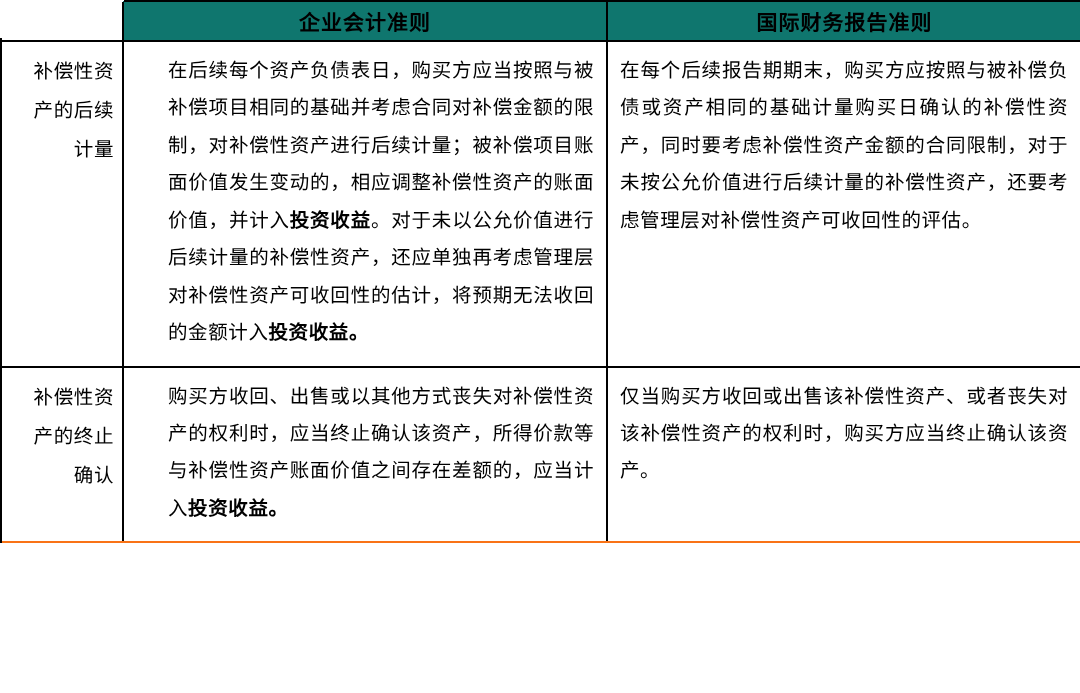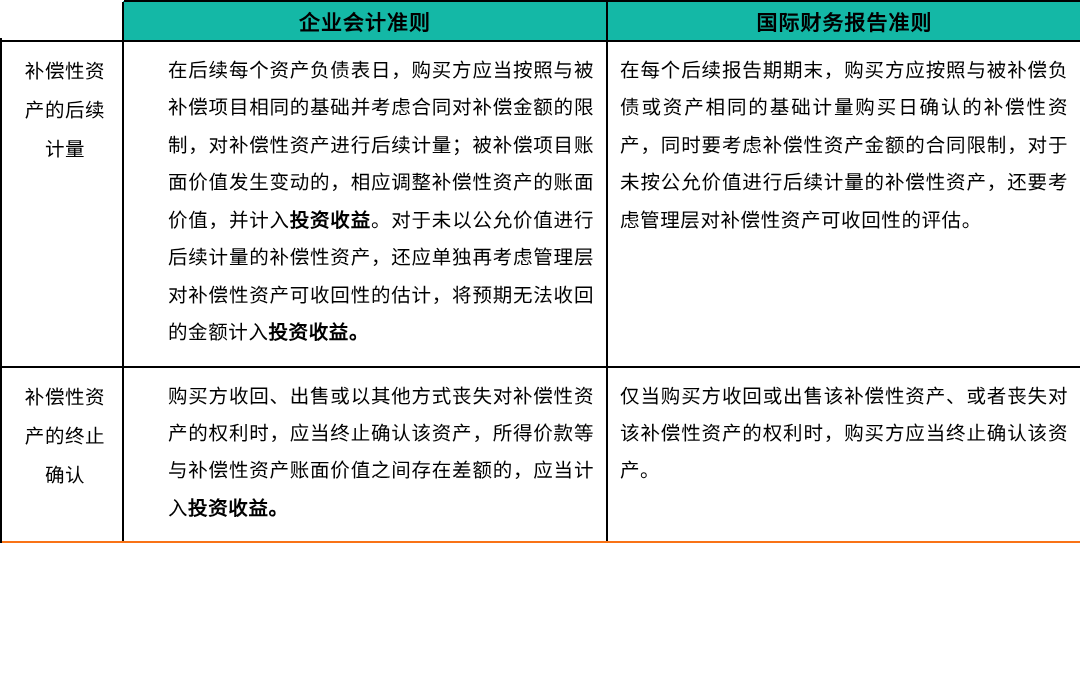--- a/index.html
+++ b/index.html
@@ -18,21 +18,21 @@
     border-collapse: collapse;
     table-layout: fixed;
     width: 1080px;
   }
   .doc-table col.c-label { width: 122px; }
   .doc-table col.c-cas   { width: 484px; }
   .doc-table col.c-ifrs  { width: 474px; }
 
   
   tr.header-row td {
-    background: #14b8a6;
+    background: #0f766e;
     border-top: 2px solid #000;
     border-bottom: 2px solid #000;
     height: 36px;
     text-align: center;
     vertical-align: middle;
     font-size: 21px;
     font-weight: bold;
     letter-spacing: 1px;
   }
   tr.header-row td.corner {
@@ -56,21 +56,21 @@
     padding: 10px 12px 14px 12px;
     font-size: 19.5px;
     line-height: 1.92;
     letter-spacing: 0.6px;
   }
   tr.body-row td.label-cell {
     border-left: 2px solid #000;
     border-right: 2px solid #000;
     padding-left: 14px;
     padding-right: 8px;
-    text-align: center;
+    text-align: right;
   }
   tr.body-row td.cas-cell {
     border-right: 2px solid #000;
     padding-left: 44px;
   }
   tr.body-row td.ifrs-cell {
     border-right: 2px solid #000;
     margin-top: 8px;
   }
   tr.body-row:last-child td {

